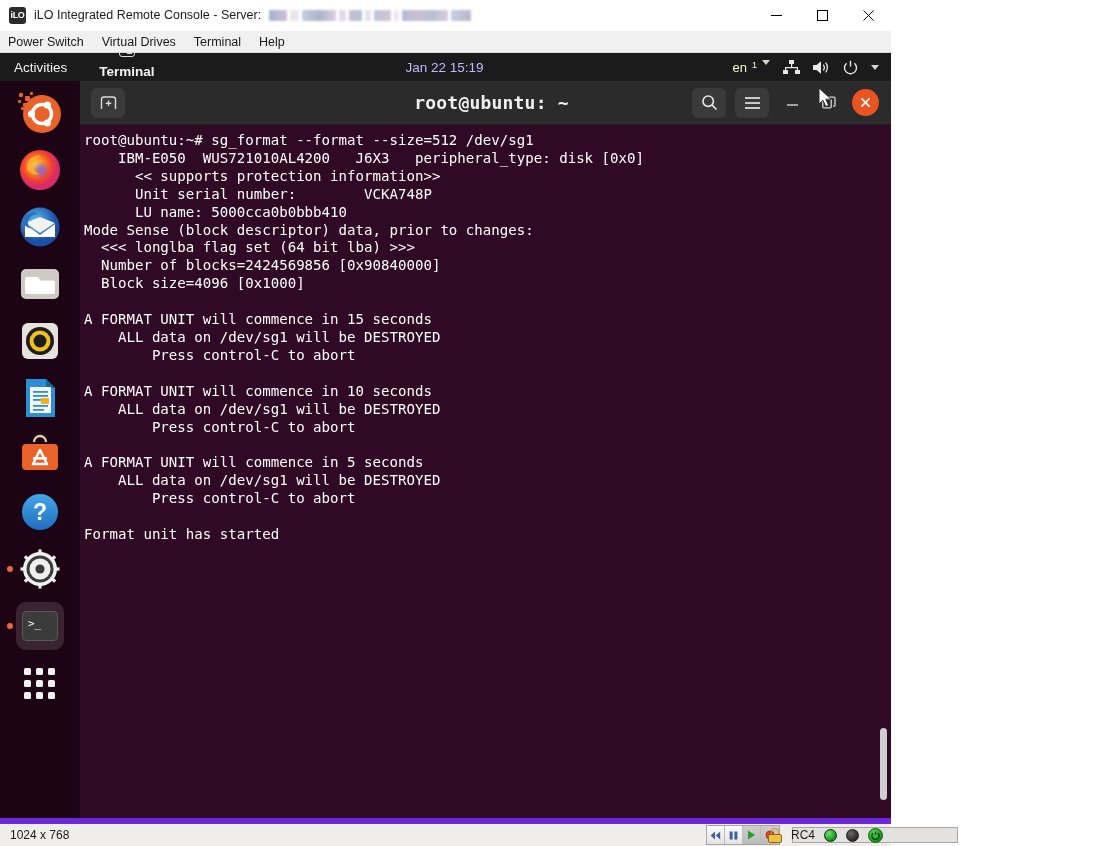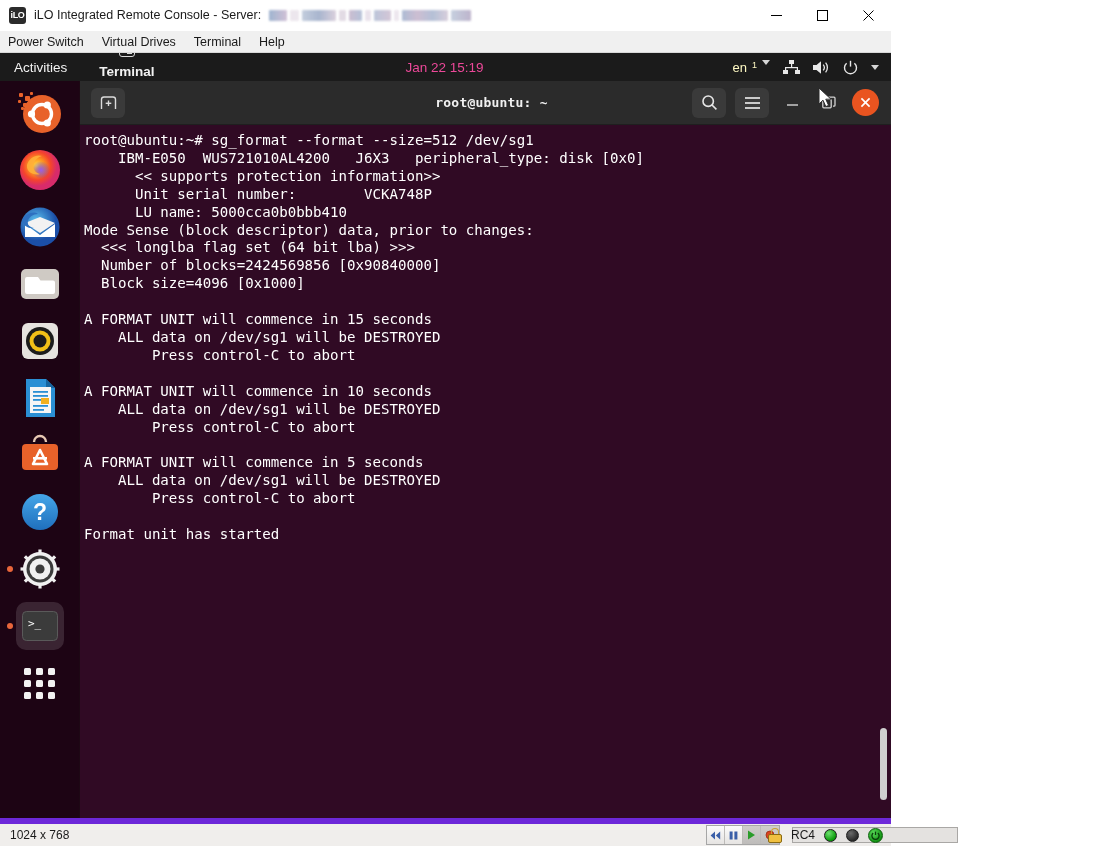--- a/index.html
+++ b/index.html
@@ -101,21 +101,21 @@
     content: ""; position: absolute; left: 7px; bottom: 2px;
     width: 5px; height: 1.4px; background: #dcdcdc;
   }
   .caret-dn {
     width: 0; height: 0; border-left: 4.5px solid transparent;
     border-right: 4.5px solid transparent; border-top: 5px solid #d6d6d6;
     display: inline-block;
   }
   .gt-clock {
     position: absolute; left: 0; right: 2px; text-align: center;
-    font-size: 13.5px; color: #ec4899; pointer-events: none;
+    font-size: 13.5px; color: #c4b5fd; pointer-events: none;
   }
   .gt-right {
     margin-left: auto; display: flex; align-items: center;
     gap: 13px; padding-right: 12px;
   }
   .gt-lang { font-size: 13px; color: #fef9c3; display:flex; align-items:flex-start; gap:5px;margin-left:16px;}
   .gt-lang sub { font-size: 9px; }
 
   
   .dock {
@@ -156,21 +156,21 @@
   }
   .th-btn {
     width: 34px; height: 30px; border-radius: 6px;
     background: #3a3a3a;
     display: flex; align-items: center; justify-content: center;
     color: #e6e6e6;
   }
   .th-left { display: flex; align-items: center; gap: 8px; margin-left: 11px; }
   .th-title {
     position: absolute; left: 12px; right: 0; text-align: center;
-    font-size: 13px; font-weight: bold; color: #f0f0f0;
+    font-size: 18px; font-weight: bold; color: #f0f0f0;
     pointer-events: none; letter-spacing: .2px;
     font-family: "DejaVu Sans Mono", monospace;
   }
   .th-right {
     margin-left: auto; display: flex; align-items: center;
     gap: 9px; padding-right: 12px; position: relative; z-index: 2;
   }
   .th-plain {
     width: 28px; height: 28px;
     display: flex; align-items: center; justify-content: center;

